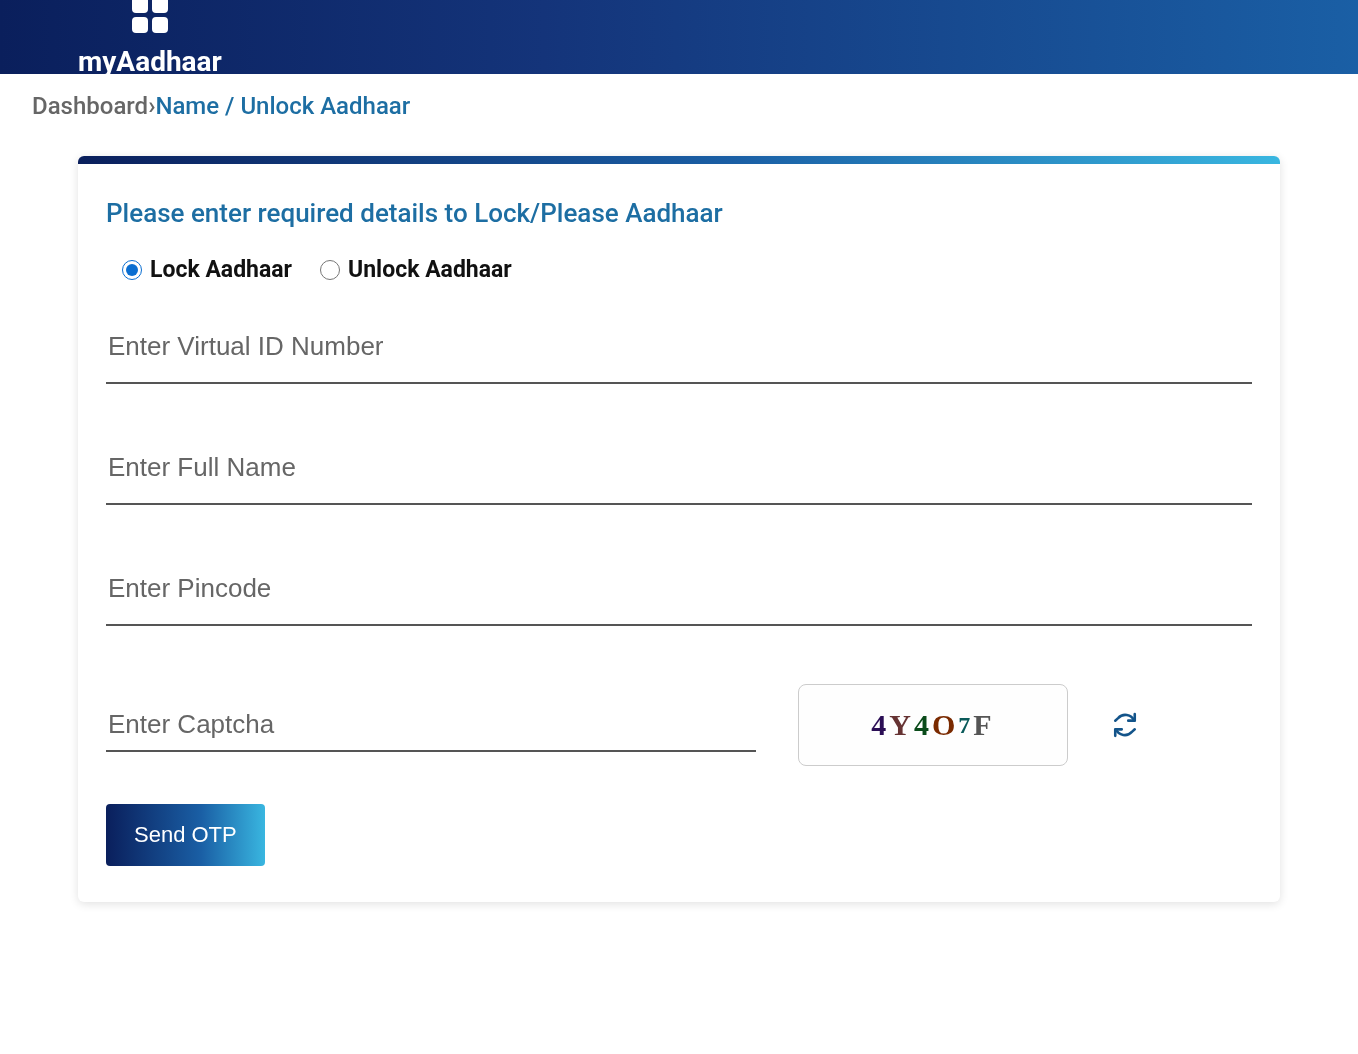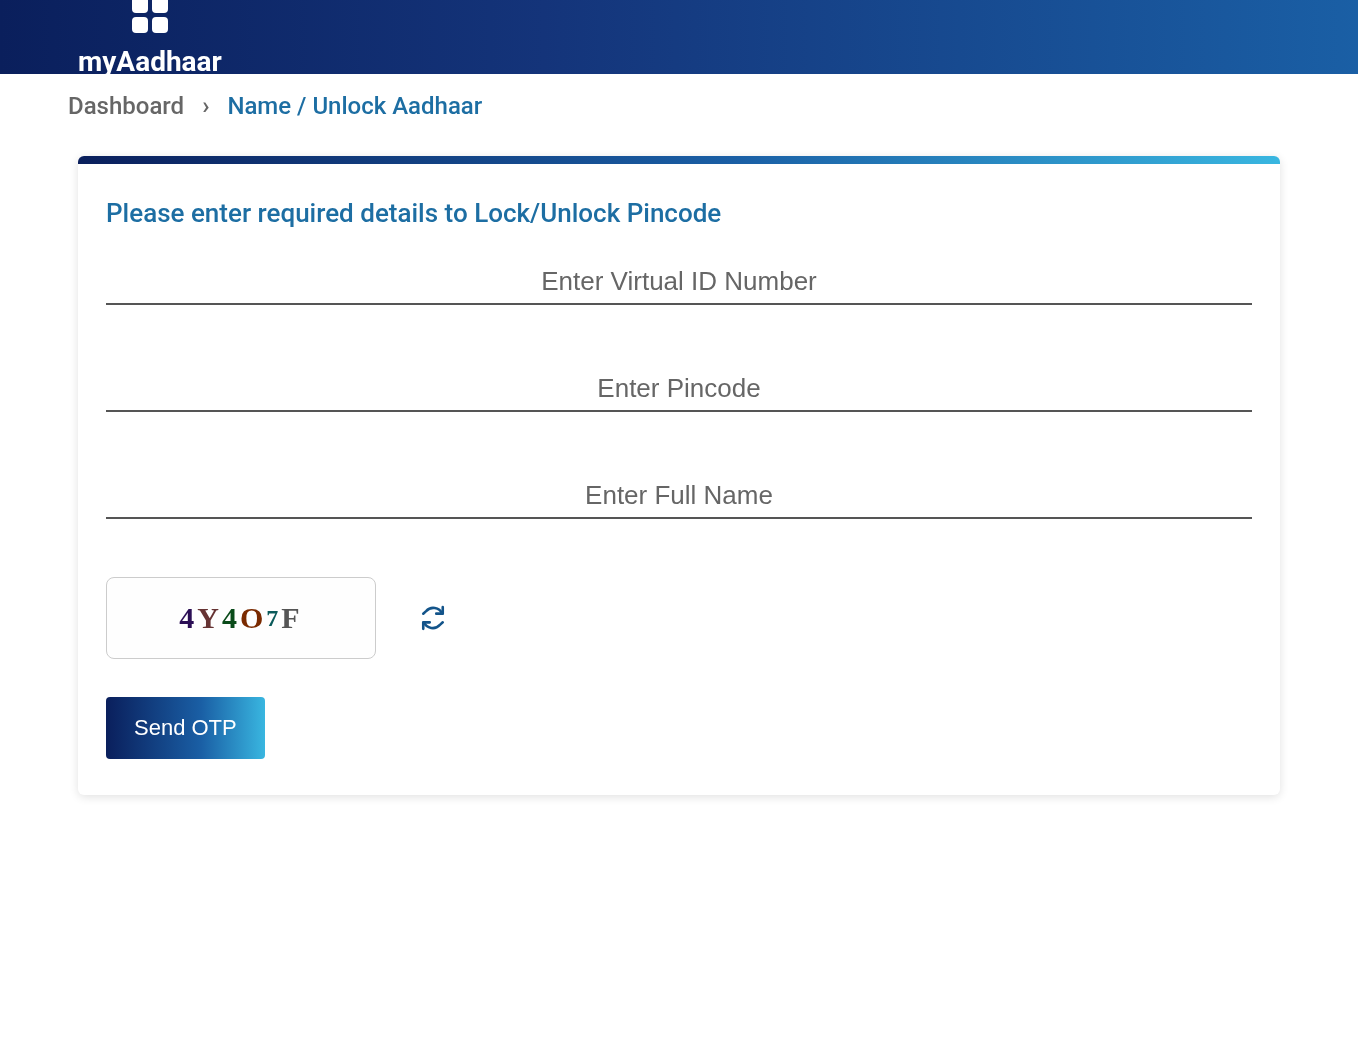--- a/index.html
+++ b/index.html
@@ -34,23 +34,22 @@
     border-radius: 4px;
   }
   .logo-text {
     color: #fff;
     font-size: 28px;
     font-weight: 700;
   }
   .breadcrumb {
     display: flex;
     align-items: center;
-    padding: 18px 0 18px 68px;
+    padding: 18px 0 18px 32px;
     font-size: 24px;
-    gap: 18px;
   }
   .breadcrumb .bc-prev { color: #666; font-weight: 500; }
   .breadcrumb .bc-sep { color: #666; font-weight: 600; }
   .breadcrumb .bc-current { color: #1d6ea3; font-weight: 500; }
   .card-wrap {
     margin: 18px 78px 40px 78px;
   }
   .card {
     border-radius: 6px;
     box-shadow: 0 2px 10px rgba(0,0,0,0.12);
@@ -84,25 +83,24 @@
     font-size: 23px; font-weight: 700; color: #111; cursor: pointer;
   }
   .field {
     margin-bottom: 58px;
   }
   .field input[type=text] {
     width: 100%;
     border: none;
     border-bottom: 2px solid #555;
     font-size: 26px;
-    padding: 10px 2px 6px 2px;
+    padding: 10px 2px 20px 2px;
     outline: none;
     background: transparent;
     color: #222;
-    text-align: center;
   }
   .field input[type=text]::placeholder {
     color: #666;
     opacity: 1;
   }
   .captcha-row {
     display: flex;
     align-items: center;
     gap: 42px;
     margin-bottom: 38px;
@@ -171,34 +169,47 @@
 <div class="breadcrumb">
   <span class="bc-prev">Dashboard</span>
   <span class="bc-sep">›</span>
   <span class="bc-current">Name / Unlock Aadhaar</span>
 </div>
 
 <div class="card-wrap">
   <div class="card">
     <div class="card-topbar"></div>
     <div class="card-inner">
-      <div class="card-title">Please enter required details to Lock/Unlock Pincode</div>
-
+      <div class="card-title">Please enter required details to Lock/Please Aadhaar</div>
+
+      <div class="radio-row">
+        <div class="radio-item">
+          <input type="radio" id="r-lock" name="lockopt" checked="" style="">
+          <label for="r-lock">Lock Aadhaar</label>
+        </div>
+        <div class="radio-item">
+          <input type="radio" id="r-unlock" name="lockopt" style="">
+          <label for="r-unlock">Unlock Aadhaar</label>
+        </div>
+      </div>
 
       <div class="field">
         <input type="text" placeholder="Enter Virtual ID Number" style="">
       </div>
       <div class="field">
+        <input type="text" placeholder="Enter Full Name" style="">
+      </div>
+      <div class="field">
         <input type="text" placeholder="Enter Pincode" style="">
       </div>
-      <div class="field">
-        <input type="text" placeholder="Enter Full Name" style="">
-      </div>
 
       <div class="captcha-row">
+        <div class="captcha-input-wrap">
+          <input type="text" placeholder="Enter Captcha" style="">
+        </div>
         <div class="captcha-box">
           <span class="c1">4</span>
             <span class="c2">Y</span>
             <span class="c3">4</span>
             <span class="c4">O</span>
             <span class="c5">7</span>
             <span class="c6">F</span>
         </div>
         <div class="refresh-btn">
           <svg viewBox="0 0 24 24" fill="none" stroke="#13548a" stroke-width="2.4" stroke-linecap="round" stroke-linejoin="round">

